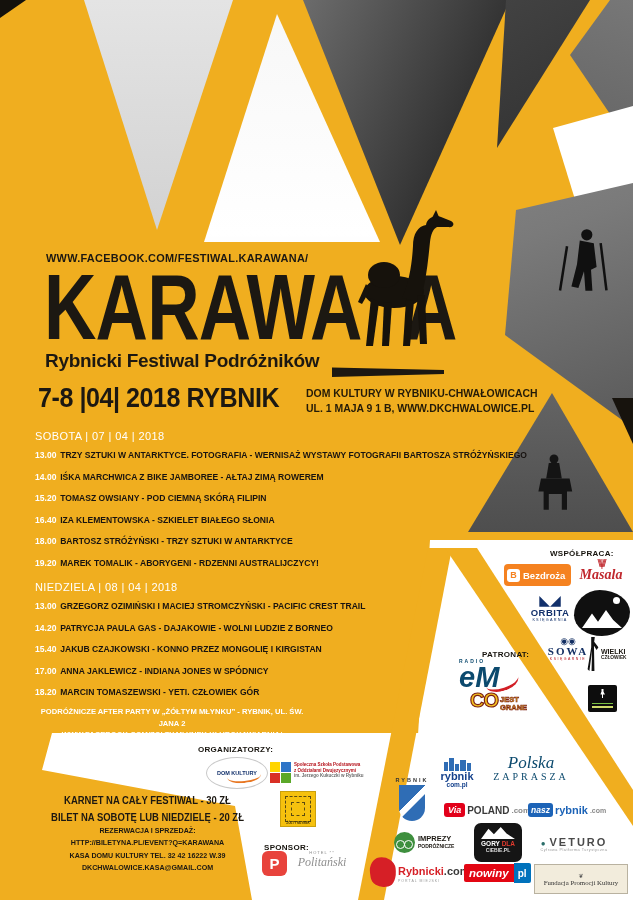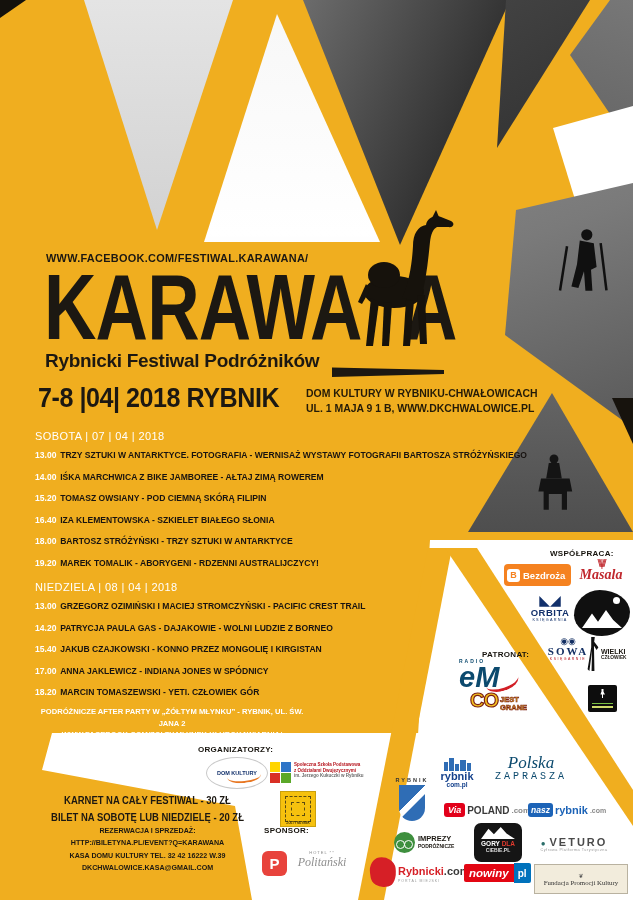--- a/index.html
+++ b/index.html
@@ -117,21 +117,21 @@
   .etno .gl:before{content:"";position:absolute;left:50%;top:-2px;bottom:-2px;width:7px;margin-left:-4.5px;border:1px solid #222;border-radius:50%;}
   .etno .gl:after{content:"";position:absolute;left:-2px;right:-2px;top:50%;height:0;border-top:1px solid #222;}
   .etno .nm{font-family:"Liberation Serif",serif;font-weight:bold;font-size:12px;color:#1e1e1e;letter-spacing:.4px;}
   .rybcom{left:428px;top:757px;width:58px;text-align:center;}
   .rybcom .sky{height:14px;display:flex;align-items:flex-end;justify-content:center;gap:1px;}
   .rybcom .sky i{display:block;background:#2f6db5;}
   .rybcom .nm{font-size:11px;font-weight:800;color:#14418c;line-height:10px;}
   .rybcom .sb{font-size:6.5px;font-weight:bold;color:#14418c;}
   .polskaz{left:488px;top:754px;width:86px;text-align:center;color:#0c4a6e;}
   .polskaz .p{font-family:"Liberation Serif",serif;font-style:italic;font-size:17px;line-height:17px;}
-  .polskaz .z{font-family:Liberation Mono, monospace;font-size:10px;letter-spacing:3px;}
+  .polskaz .z{font-family:Liberation Serif, serif;font-size:10px;letter-spacing:3px;}
   .rybcity{left:392px;top:777px;width:40px;text-align:center;}
   .rybcity .t{font-size:5.5px;letter-spacing:2px;color:#333;font-weight:bold;}
   .rybcity .shield{margin:2px auto 0;width:26px;height:36px;background:#2f6db5;border-radius:0 0 13px 13px;
      background-image:linear-gradient(135deg,transparent 42%,#fff 43%,#fff 56%,transparent 57%);}
   .viap{left:444px;top:799px;width:80px;height:22px;display:flex;align-items:center;gap:2px;}
   .viap .v{background:#e2001a;color:#fff;font-style:italic;font-weight:bold;font-size:9px;border-radius:3px;padding:2px 4px;}
   .viap .p{font-size:10px;font-weight:800;color:#3a3a3a;}
   .viap .c{font-size:8px;color:#8a8a8a;font-weight:bold;}
   .naszr{left:528px;top:799px;width:78px;height:22px;display:flex;align-items:center;gap:2px;}
   .naszr .n{background:#1c63b7;color:#fff;font-style:italic;font-weight:bold;font-size:8.5px;border-radius:3px;padding:2px 3px;}
@@ -158,21 +158,21 @@
   .rybnicki .t .a{font-size:11px;font-weight:800;color:#d61f26;}
   .rybnicki .t .b{font-size:11px;font-weight:800;color:#3a3a3a;}
   .rybnicki .t .u{display:block;font-size:3.5px;color:#999;letter-spacing:1px;}
   .nowiny{left:464px;top:858px;width:70px;height:30px;display:flex;align-items:center;}
   .nowiny .red{background:#e30613;color:#fff;font-weight:800;font-style:italic;font-size:11.5px;padding:3px 5px;border-radius:2px 0 0 2px;}
   .nowiny .blue{background:#0072bc;color:#fff;font-weight:800;font-size:10px;padding:4.5px 4px;border-radius:0 2px 2px 0;}
   .fundacja{left:534px;top:864px;width:92px;height:28px;background:#f2ecdc;border:1px solid #b9b2a0;
      display:flex;flex-direction:column;align-items:center;justify-content:center;}
   .fundacja .orn{font-size:6px;color:#555;line-height:6px;}
   .fundacja .nm{font-family:"Liberation Serif",serif;font-size:6.8px;color:#333;}
-  .lab-org{left:198px;top:745px;} .lab-spon{left:264px;top:826px;}
+  .lab-org{left:198px;top:745px;} .lab-spon{left:264px;top:843px;}
   .lab-wsp{left:550px;top:549px;} .lab-pat{left:482px;top:650px;}
 </style>
 </head>
 <body>
 
 <div class="poster">
 
   <div class="shape corner-tl"></div>
   <div class="shape ph-cyclists"></div>
   <div class="shape ph-iceberg"></div>

